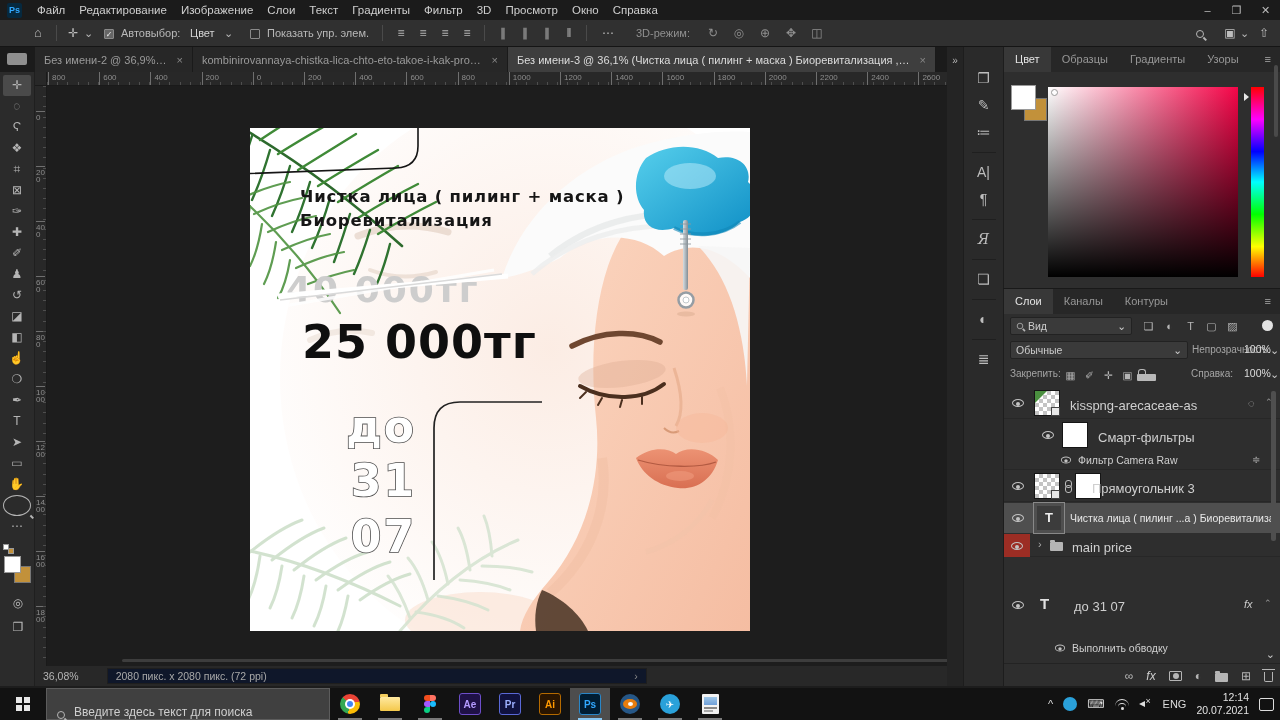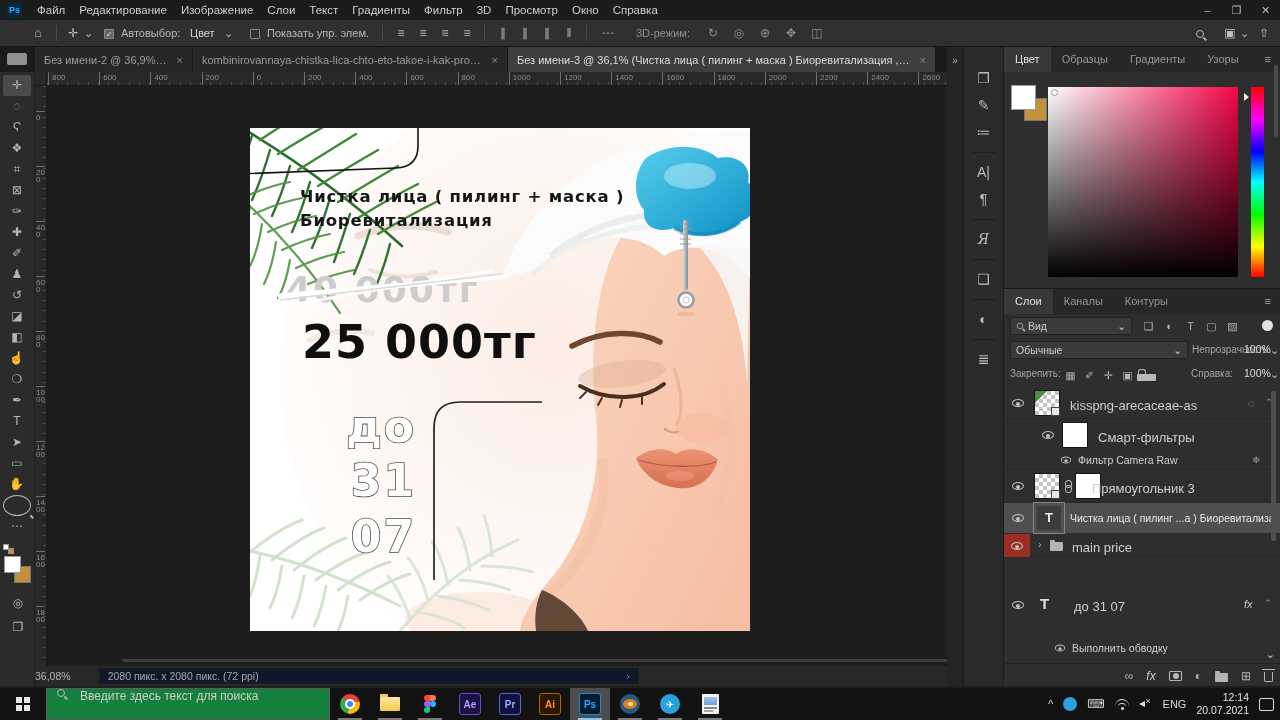--- a/index.html
+++ b/index.html
@@ -101,21 +101,21 @@
 .i-lock::before{content:"";position:absolute;top:-5px;left:1px;width:6px;height:5px;border:1.5px solid #b9b9b9;border-bottom:none;border-radius:3px 3px 0 0}
 #layersfooter{position:absolute;left:0;top:374px;width:277px;height:24px;border-top:1px solid #232323;display:flex;align-items:center;justify-content:flex-end;padding-right:8px;gap:13px}
 #layersfooter .gi{font-size:12px;line-height:14px}
 .tthumb{position:absolute;width:24px;height:24px;background:#3c3c3c;color:#eee;font-weight:bold;font-size:13px;text-align:center;line-height:24px;outline:1px solid #888;outline-offset:3px}
 
 #taskbar{left:0;top:688px;width:1280px;height:32px;background:#121212;display:flex;align-items:center}
 #startbtn{width:46px;height:32px;display:flex;align-items:center;justify-content:center}
 .win4{position:relative;width:14px;height:14px}
 .win4 i{position:absolute;width:6px;height:6px;background:#e8e8e8}
 .win4 i:nth-child(1){left:0;top:0}.win4 i:nth-child(2){right:0;top:0}.win4 i:nth-child(3){left:0;bottom:0}.win4 i:nth-child(4){right:0;bottom:0}
-#tsearch{width:284px;height:32px;background:#15803d;border:1px solid #5c5c5c;display:flex;align-items:flex-start;padding:0 10px;gap:15px;font-size:12px;color:#cfcfcf}
+#tsearch{width:284px;height:32px;background:#404040;border:1px solid #5c5c5c;display:flex;align-items:flex-end;padding:0 10px;gap:9px;font-size:12px;color:#cfcfcf}
 .tapp{width:40px;height:32px;display:flex;align-items:center;justify-content:center;position:relative}
 .tapp.active{background:#4d4d4d}
 .underl{position:absolute;bottom:0;left:8px;width:24px;height:2px;background:#7a7a7a}
 .tapp.active .underl{background:#87c7f3}
 .adobetile{width:22px;height:22px;border-radius:3px;font-size:10px;font-weight:bold;display:flex;align-items:center;justify-content:center}
 #tray{margin-left:auto;display:flex;align-items:center;gap:10px;padding-right:6px;font-size:11px;color:#dcdcdc}
 .wifiico{position:relative;width:14px;height:10px}
 .wifiico span{position:absolute;border:1.5px solid #ddd;border-bottom:none;border-left:none;border-right:none;border-radius:50%}
 #clock{text-align:right;font-size:10.5px;line-height:1.25;color:#e2e2e2}
 #actioncenter{width:15px;height:13px;border:1px solid #ddd;border-radius:2px}
@@ -427,21 +427,21 @@
         <text x="166" y="314">до</text>
         <text x="166" y="368">31</text>
         <text x="166" y="424">07</text>
       </g>
     </svg>
   </div>
   <div id="hscroll"></div>
 </div>
 
 <div id="statusbar" class="a">
-  <span style="">36,08%</span>
+  <span style="margin-left:8px">36,08%</span>
   <div id="statusinfo">
     <span>2080 пикс. x 2080 пикс. (72 ppi)</span>
     <span style="margin-left:auto;color:#8a8a8a">›</span>
   </div>
 </div>
 
 <div id="dockstrip" class="a">
   <span>»</span>
 </div>
 <div id="iconcol" class="a">

